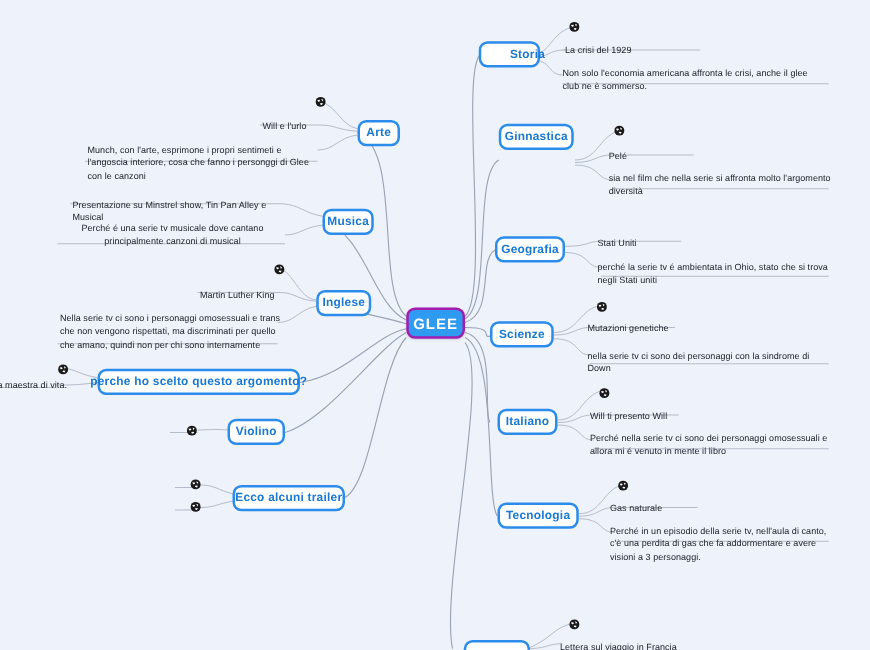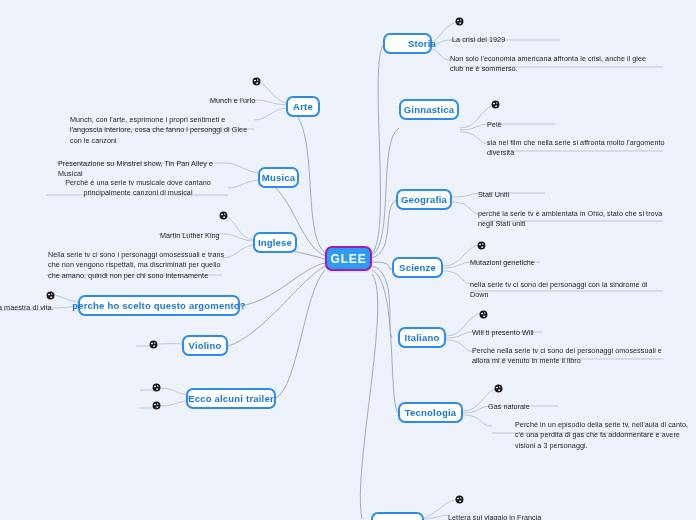--- a/index.html
+++ b/index.html
@@ -207,39 +207,39 @@
   <div class="leaf right" style="left:472px; top:328px; width:140px;">Will ti presento Will</div>
 
   <div class="node" style="left:398px; top:402px; width:65px; height:21px;">Tecnologia</div>
   <span class="globe" style="left:494px; top:384px;">
     <svg viewBox="0 0 10 10" width="9" height="9">
         <circle cx="5" cy="5" r="4.4" fill="#1a1a1a"></circle>
         <path d="M2 3.4 L4 3 L4.6 4.2 L3 5 Z M5.6 2.2 L7.4 3.2 L6.4 4.6 Z M5 6 L7 6.2 L6.2 7.8 L4.4 7.2 Z" fill="#ffffff"></path>
       </svg>
   </span>
   <div class="leaf right" style="left:488px; top:402px; width:140px;">Gas naturale</div>
-  <div class="leaf right" style="left:488px; top:420px; width:180px;margin-left:27px;">Perché in un episodio della serie tv, nell'aula di canto, c'è una perdita di gas che fa addormentare e avere visioni a 3 personaggi.</div>
+  <div class="leaf right" style="left:488px; top:420px; width:180px;">Perché in un episodio della serie tv, nell'aula di canto, c'è una perdita di gas che fa addormentare e avere visioni a 3 personaggi.</div>
 
   <div class="node" style="left:371px; top:512px; width:53px; height:21px;"></div>
   <span class="globe" style="left:455px; top:495px;">
     <svg viewBox="0 0 10 10" width="9" height="9">
         <circle cx="5" cy="5" r="4.4" fill="#1a1a1a"></circle>
         <path d="M2 3.4 L4 3 L4.6 4.2 L3 5 Z M5.6 2.2 L7.4 3.2 L6.4 4.6 Z M5 6 L7 6.2 L6.2 7.8 L4.4 7.2 Z" fill="#ffffff"></path>
       </svg>
   </span>
   <div class="leaf right" style="left:448px; top:513px; width:170px;">Lettera sul viaggio in Francia</div>
 
   <div class="node" style="left:286px; top:96px; width:34px; height:21px;">Arte</div>
   <span class="globe" style="left:252px; top:77px;">
     <svg viewBox="0 0 10 10" width="9" height="9">
         <circle cx="5" cy="5" r="4.4" fill="#1a1a1a"></circle>
         <path d="M2 3.4 L4 3 L4.6 4.2 L3 5 Z M5.6 2.2 L7.4 3.2 L6.4 4.6 Z M5 6 L7 6.2 L6.2 7.8 L4.4 7.2 Z" fill="#ffffff"></path>
       </svg>
   </span>
-  <div class="leaf left" style="left:210px; top:96px; width:100px;">Munch e l'urlo</div>
+  <div class="leaf left" style="left:210px; top:96px; width:100px;">Will e l'urlo</div>
   <div class="leaf left" style="left:70px; top:115px; width:180px;">Munch, con l'arte, esprimone i propri sentimeti e l'angoscia interiore, cosa che fanno i personggi di Glee con le canzoni</div>
 
   <div class="node" style="left:258px; top:167px; width:41px; height:21px;">Musica</div>
   <div class="leaf left" style="left:58px; top:159px; width:175px;">Presentazione su Minstrel show, Tin Pan Alley e Musical</div>
   <div class="leaf left" style="left:48px; top:178px; width:180px;text-align:center;">Perché é una serie tv musicale dove cantano principalmente canzoni di musical</div>
 
   <div class="node" style="left:253px; top:232px; width:44px; height:21px;">Inglese</div>
   <span class="globe" style="left:219px; top:211px;">
     <svg viewBox="0 0 10 10" width="9" height="9">
         <circle cx="5" cy="5" r="4.4" fill="#1a1a1a"></circle>

